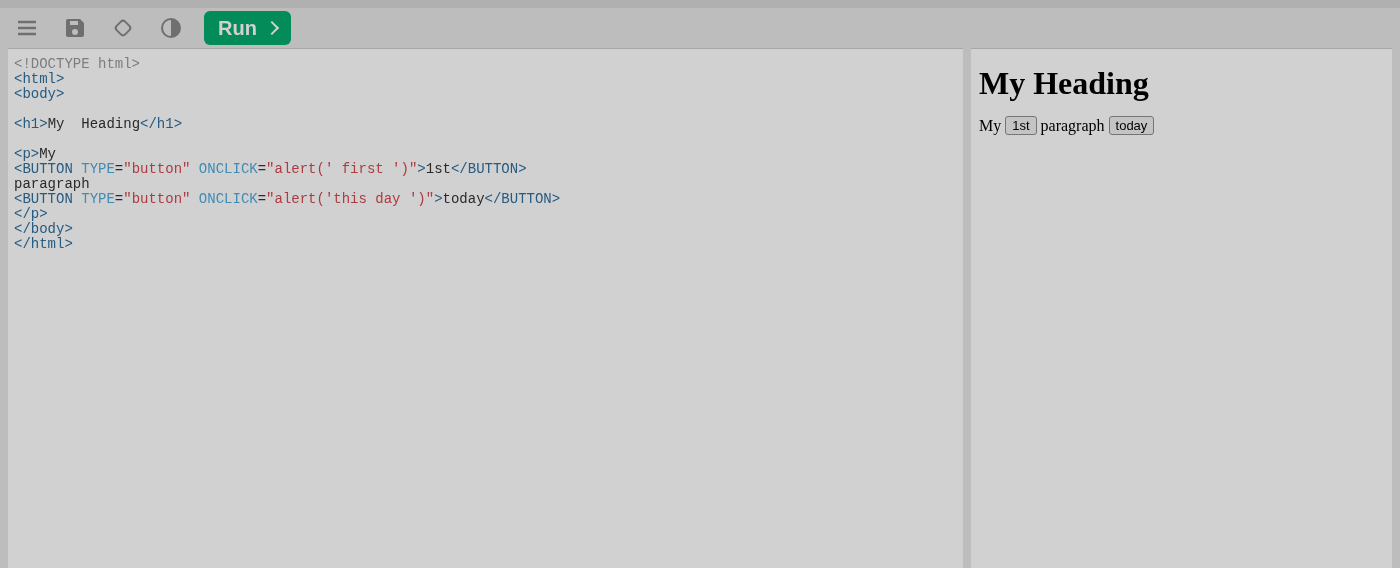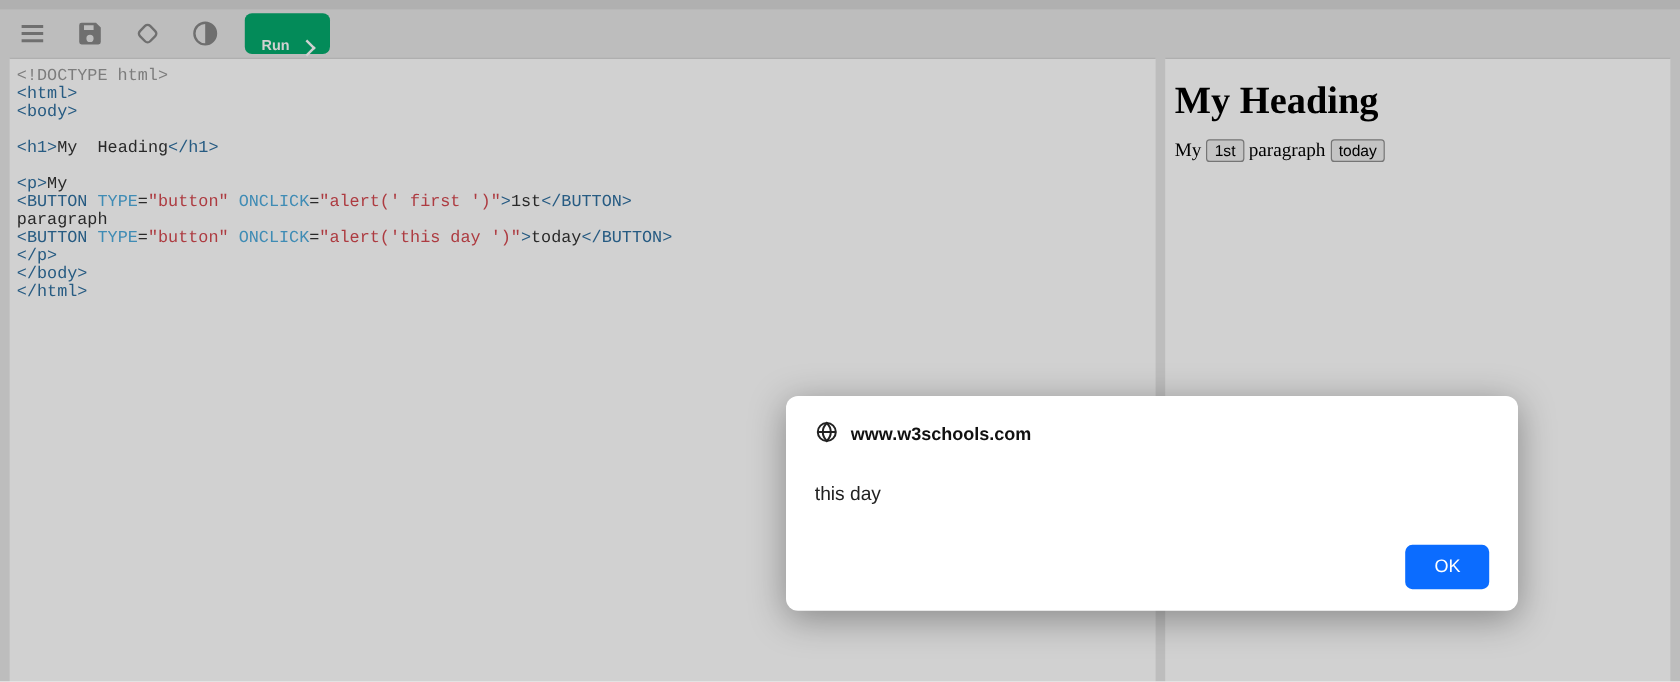--- a/index.html
+++ b/index.html
@@ -8,22 +8,22 @@
   .overlay { position: absolute; inset: 0; background: rgba(0,0,0,0.18); z-index: 5; pointer-events: none; }
   .tabstrip { height: 8px; background: #d7d7d7; }
   .toolbar {
     display: flex; align-items: center; gap: 18px;
     height: 40px; padding: 0 12px; background: #e7e7e7;
   }
   .tb-icon { width: 30px; height: 30px; display: flex; align-items: center; justify-content: center; color: #888; }
   .tb-icon svg { width: 24px; height: 24px; }
   .run-btn {
     background: #04AA6D; color: #fff; border: none; border-radius: 6px;
-    height: 34px; padding: 0 14px; display: flex; align-items: flex-end; gap: 8px;
-    font-size: 12px; font-weight: 600; cursor: pointer;
+    height: 34px; padding: 0 14px; display: flex; align-items: center; gap: 8px;
+    font-size: 20px; font-weight: 600; cursor: pointer;
   }
   .run-chevron { width: 10px; height: 10px; border-top: 2.5px solid #fff; border-right: 2.5px solid #fff; transform: rotate(45deg); margin-left: 2px; }
   .panes { display: flex; height: calc(100% - 48px); }
   .editor {
     width: 955px; background: #fff; font-family: Consolas, "Courier New", monospace;
     font-size: 14px; line-height: 15px; padding: 8px 6px; white-space: pre; color: #333;
     border-top: 1px solid #ccc; margin-left: 8px; margin-right: 4px;
   }
   .editor .tag { color: #2f6f9f; }
   .editor .attr { color: #4eabdd; }
@@ -111,29 +111,13 @@
         <span>My</span>
         <button class="small-btn">1st</button>
         <span>paragraph</span>
         <button class="small-btn">today</button>
       </p>
     </div>
   </div>
 
   <div class="overlay"></div>
 
-  <div class="dialog">
-    <div class="dialog-head">
-      <span>
-        <svg viewBox="0 0 24 24" fill="none" stroke="#222" stroke-width="2">
-            <circle cx="12" cy="12" r="9"></circle>
-            <line x1="3" y1="12" x2="21" y2="12"></line>
-            <path d="M12 3c2.5 2.5 4 5.5 4 9s-1.5 6.5-4 9c-2.5-2.5-4-5.5-4-9s1.5-6.5 4-9z"></path>
-          </svg>
-      </span>
-      <span>www.w3schools.com</span>
-    </div>
-    <div class="dialog-msg">this day</div>
-    <div class="dialog-actions">
-      <button class="ok-btn">OK</button>
-    </div>
-  </div>
 </div>
 
 </body></html>

